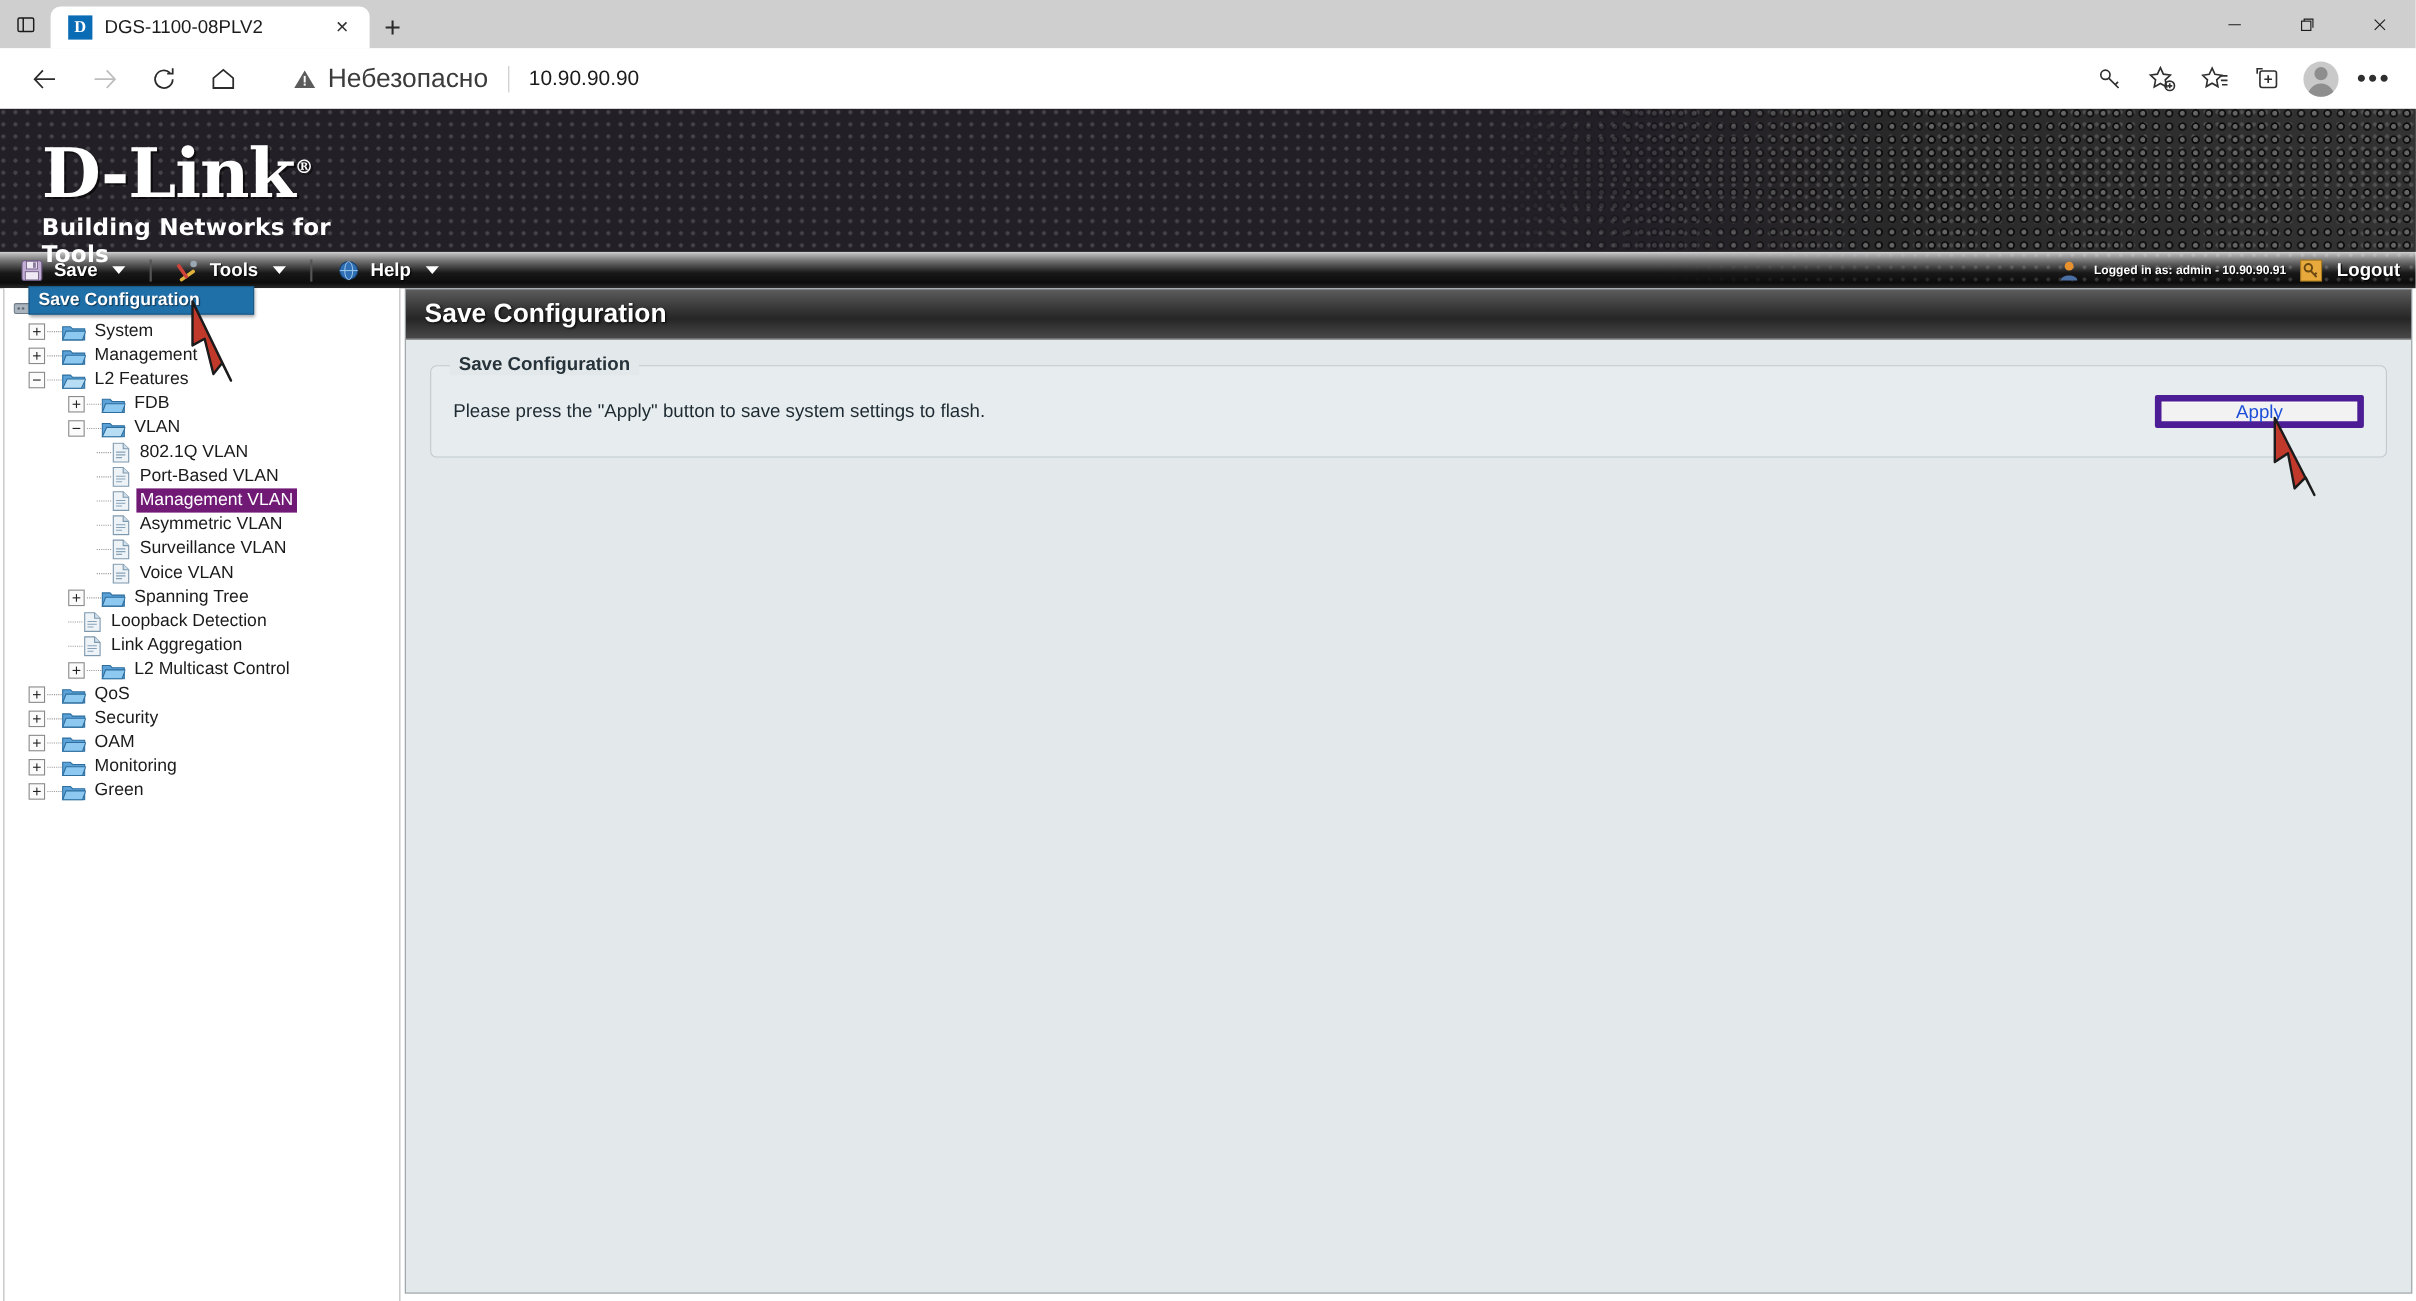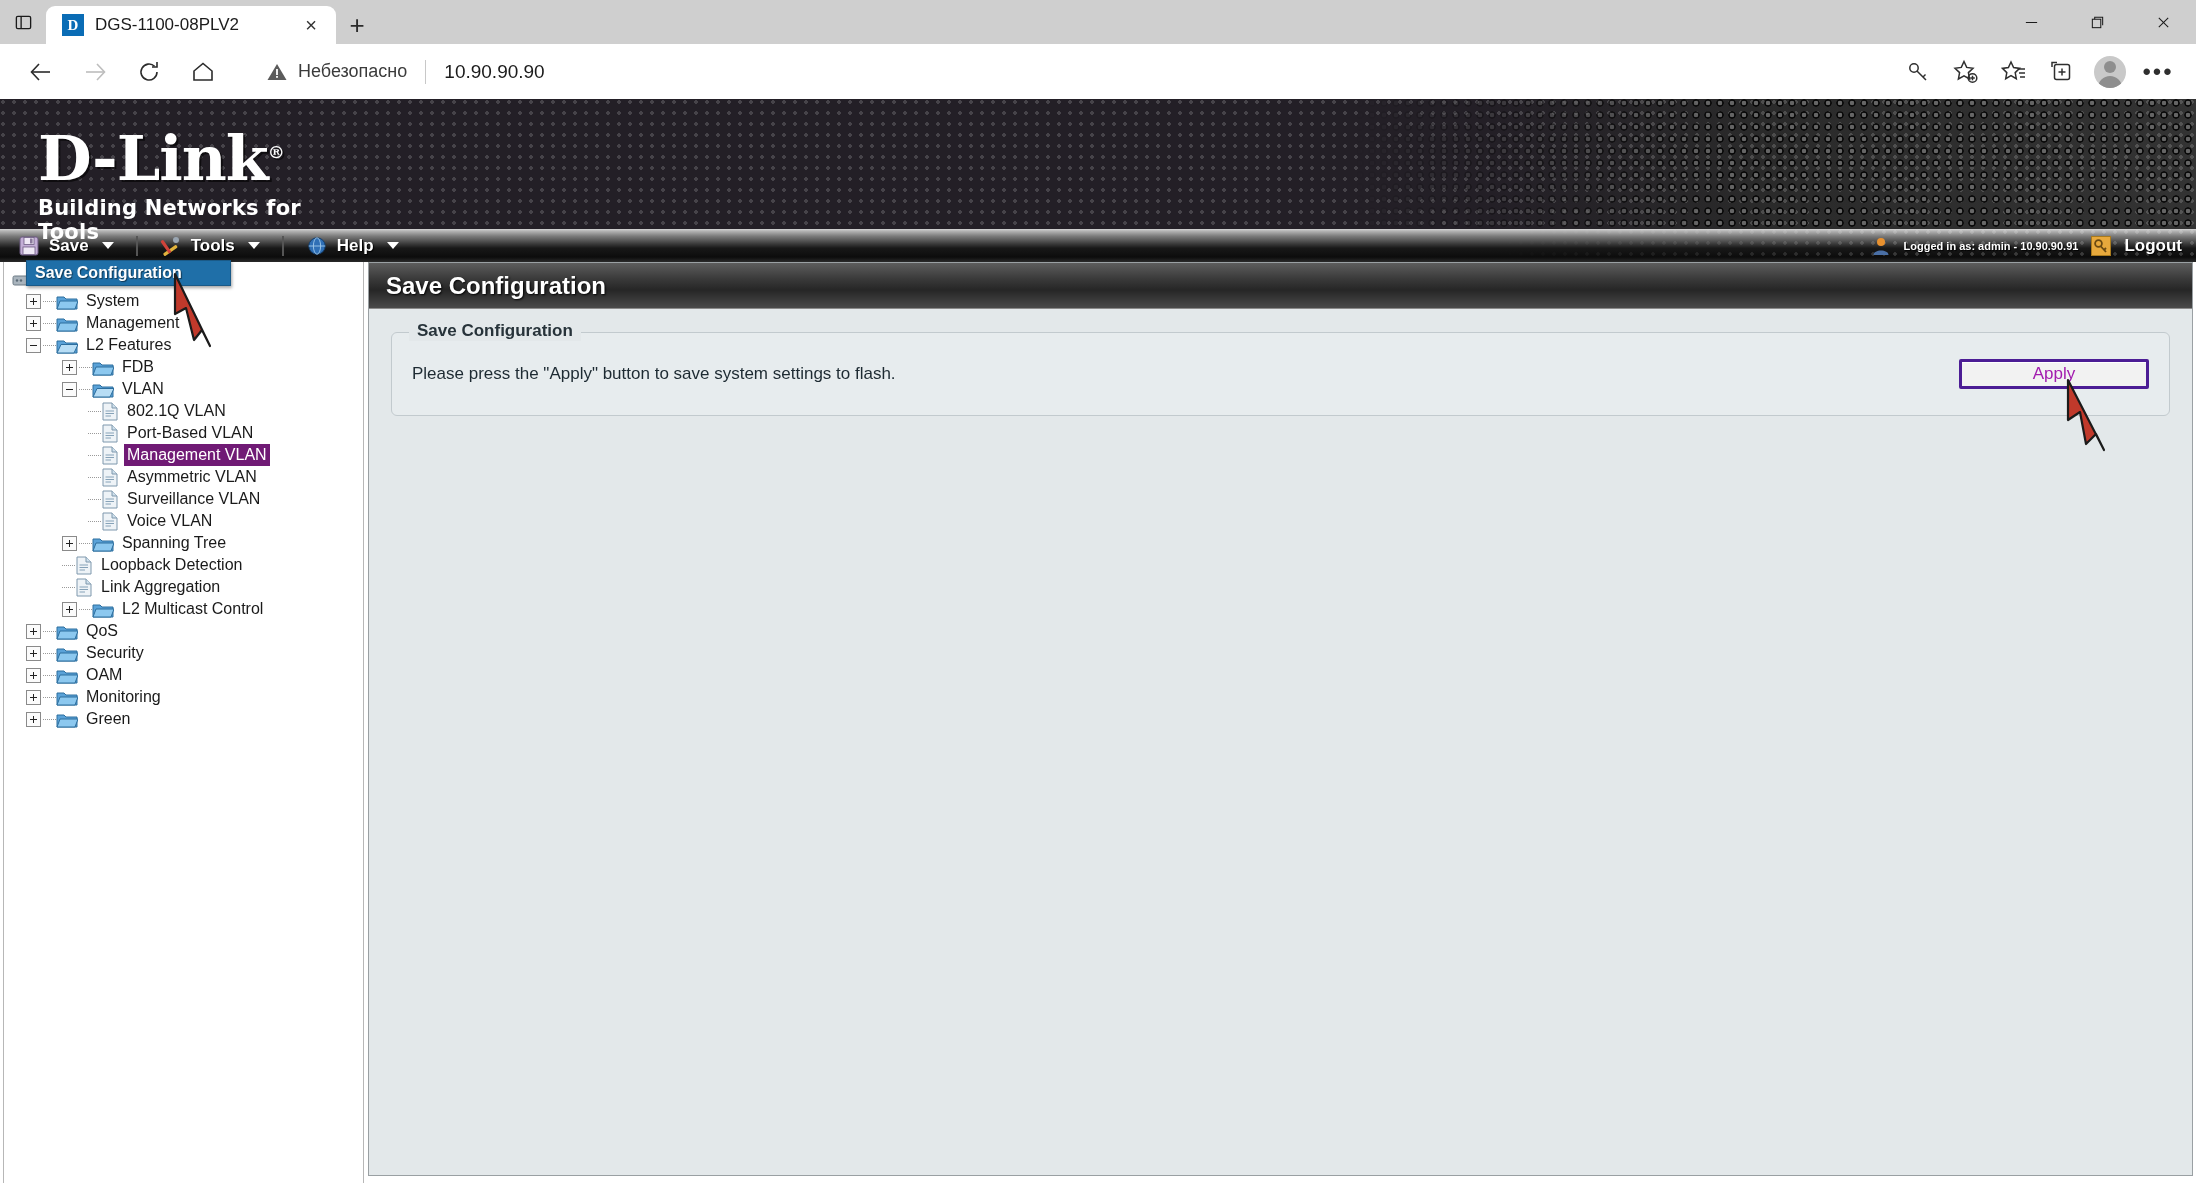--- a/index.html
+++ b/index.html
@@ -60,21 +60,21 @@
     color: #2b2b2b;
   }
   .nav-btn.disabled { color: #bdbdbd; }
   .nav-btn svg { width: 26px; height: 26px; }
   .addressbar {
     flex: 1 1 auto; height: 44px; margin-left: 20px; margin-right: 10px;
     background: #ffffff; border-radius: 22px;
     display: flex; align-items: center; padding: 0 16px; gap: 10px;
   }
   .warn-icon { width: 22px; height: 22px; flex: 0 0 auto; }
-  .notsecure-text { font-size: 18px; color: #3b3b3b; white-space: nowrap; }
+  .notsecure-text { font-size: 24px; color: #3b3b3b; white-space: nowrap; }
   .addr-sep { width: 1px; height: 24px; background: #c8c8c8; margin: 0 8px; }
   .url-text { font-size: 19px; color: #1b1b1b; }
   .tb-icon {
     width: 48px; height: 46px; display: flex; align-items: center; justify-content: center;
     color: #2f2f2f; flex: 0 0 auto;
   }
   .tb-icon svg { width: 26px; height: 26px; }
   .avatar-btn {
     width: 48px; height: 46px; display: flex; align-items: center; justify-content: center;
     flex: 0 0 auto;
@@ -232,22 +232,22 @@
     min-height: 76px;
   }
   .fieldset-legend {
     position: absolute; top: -12px; left: 17px; background: #e3e8ea;
     padding: 0 8px; font-size: 17px; font-weight: bold; color: #27333a;
   }
   .fieldset-row { display: flex; align-items: center; justify-content: space-between; }
   .hint-text { font-size: 17px; color: #1d2a32; }
   .apply-btn {
     width: 190px; height: 30px; background: #f2f2f2;
-    border: 3px solid #4c1d95; border-radius: 2px;
-    font-size: 17px; color: #a21caf; font-family: "Liberation Sans", sans-serif;
+    border: 6px solid #4c1d95; border-radius: 2px;
+    font-size: 17px; color: #1d4ed8; font-family: "Liberation Sans", sans-serif;
     box-shadow: inset 0 1px 0 #ffffff;
   }
 
   
   .arrow { position: absolute; z-index: 80; pointer-events: none; }
 </style>
 </head>
 <body>
 
 <div class="browser-titlebar">

